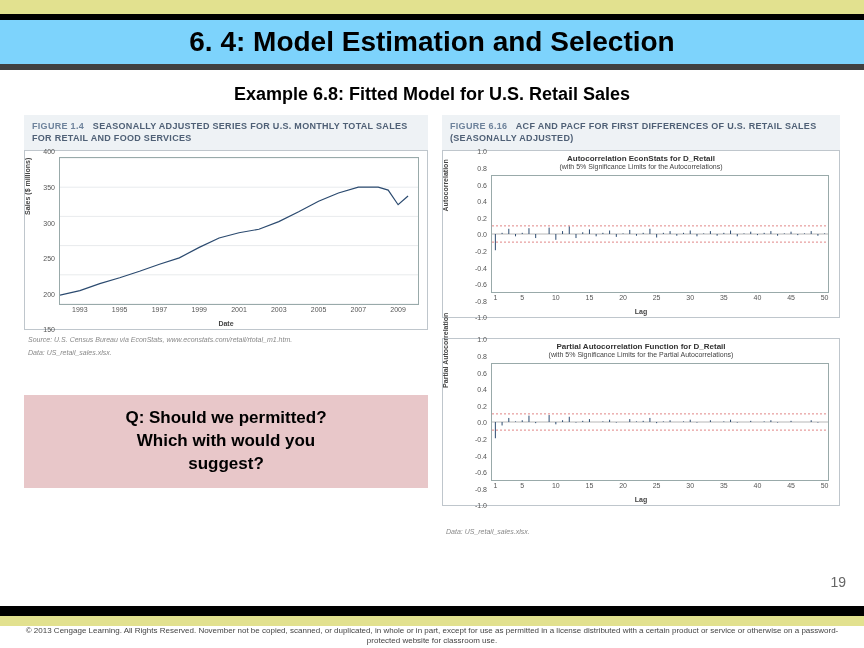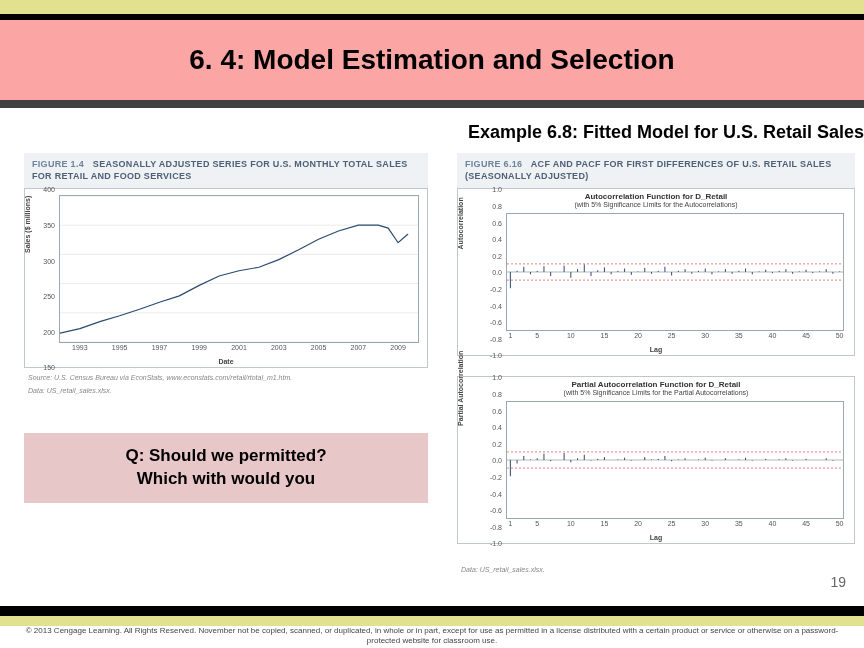--- a/index.html
+++ b/index.html
@@ -1,21 +1,21 @@
 <!DOCTYPE html>
 <html><head>
 <meta charset="utf-8">
 <style>
   * { box-sizing: border-box; margin: 0; padding: 0; }
   body { width: 864px; height: 648px; background: #fff; font-family: Arial, Helvetica, sans-serif; position: relative; overflow: hidden; }
   .top-strip { width: 100%; height: 14px; background: #e2e18f; }
-  .title-bar { width: 100%; background: #fca5a5; border-top: 6px solid #000; border-bottom: 8px solid #404040; padding: 24px 0; text-align: center; }
+  .title-bar { width: 100%; background: #7dd3fc; border-top: 6px solid #000; border-bottom: 6px solid #404040; padding: 6px 0; text-align: center; }
   .title-bar h1 { font-size: 28px; font-weight: bold; color: #000; }
-  .subtitle { text-align: right; font-size: 18px; font-weight: bold; margin: 14px 0 10px; }
-  .content { display: flex; gap: 29px; padding: 0 24px; align-items: flex-start; }
+  .subtitle { text-align: center; font-size: 18px; font-weight: bold; margin: 14px 0 10px; }
+  .content { display: flex; gap: 14px; padding: 0 24px; align-items: flex-start; }
   .left-col { flex: 0 0 404px; display: flex; flex-direction: column; }
   .right-col { flex: 0 0 398px; display: flex; flex-direction: column; }
   .fig-box { background: #eef2f5; padding: 6px 8px; font-size: 9px; color: #4f6076; font-weight: bold; letter-spacing: .3px; line-height: 1.3; }
   .fig-num { color: #6d829b; margin-right: 6px; }
   .plot-frame { background: #fff; border: 1px solid #bfc6cc; position: relative; }
   .left-col .plot-frame { height: 180px; margin: 0 0 4px; }
   .right-col .plot-frame { height: 168px; margin-bottom: 20px; }
   .plot-title { font-size: 8px; font-weight: bold; text-align: center; padding: 3px 0 0; color: #333; }
   .plot-sub { font-size: 7px; text-align: center; color: #444; }
   .plot-area { position: absolute; left: 48px; right: 10px; top: 24px; bottom: 24px; border: 1px solid #9aa; }
@@ -85,31 +85,32 @@
           </div>
       </div>
       <div class="x-label">Date</div>
     </div>
     <div class="source-note">Source: U.S. Census Bureau via EconStats, www.econstats.com/retail/rtotal_m1.htm.</div>
     <div class="source-note">Data: US_retail_sales.xlsx.</div>
 
     <div class="question-box">
       <div>Q: Should we permitted?</div>
       <div>Which with would you</div>
+      <div>suggest?</div>
     </div>
   </div>
 
   <div class="right-col">
     <div class="fig-box">
       <span class="fig-num">FIGURE 6.16</span>
       <span>ACF AND PACF FOR FIRST DIFFERENCES OF U.S. RETAIL SALES (SEASONALLY ADJUSTED)</span>
     </div>
 
     <div class="plot-frame">
-      <div class="plot-title">Autocorrelation Function for D_Retail</div>
+      <div class="plot-title">Autocorrelation EconStats for D_Retail</div>
       <div class="plot-sub">(with 5% Significance Limits for the Autocorrelations)</div>
       <div class="y-label">Autocorrelation</div>
       <div class="y-ticks" id="acf-yt">
           <div class="y-tick" style="top: 100%;">-1.0</div>
           <div class="y-tick" style="top: 90%;">-0.8</div>
           <div class="y-tick" style="top: 80%;">-0.6</div>
           <div class="y-tick" style="top: 70%;">-0.4</div>
           <div class="y-tick" style="top: 60%;">-0.2</div>
           <div class="y-tick" style="top: 50%;">0.0</div>
           <div class="y-tick" style="top: 40%;">0.2</div>

